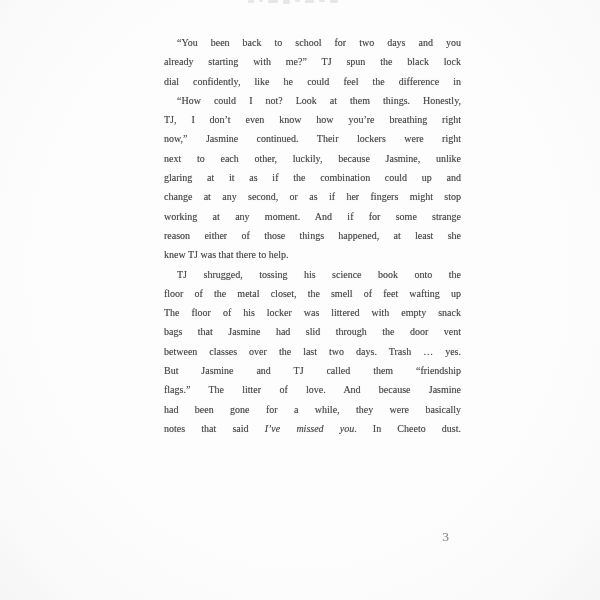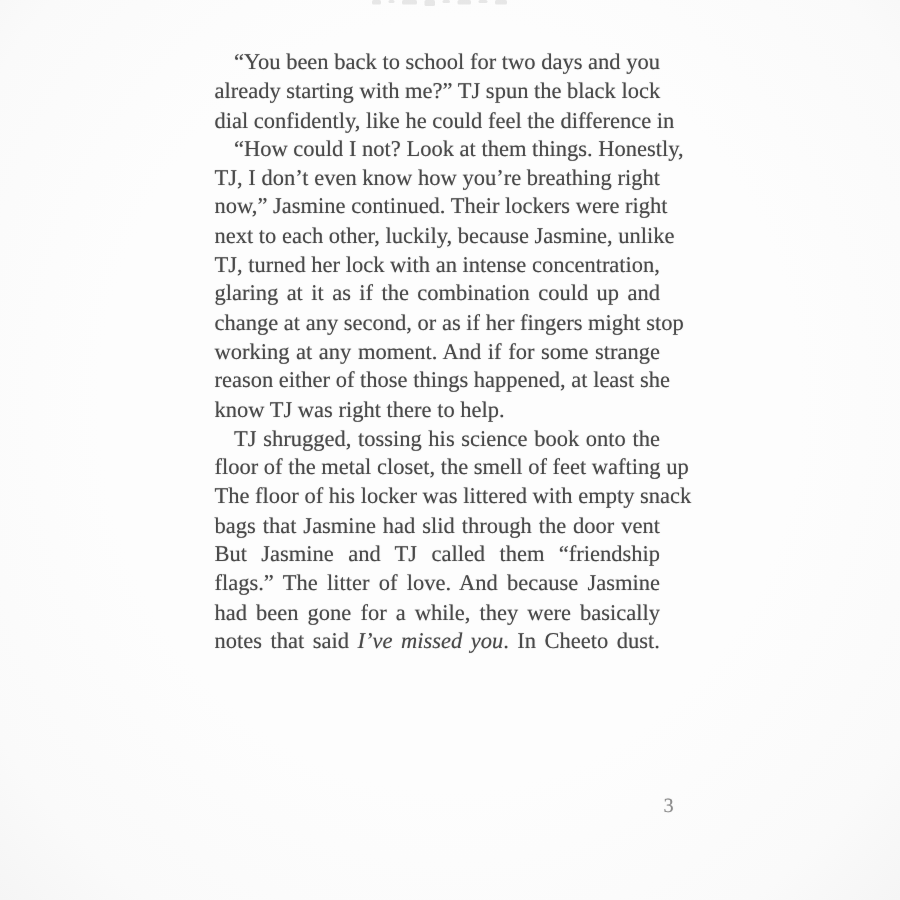--- a/index.html
+++ b/index.html
@@ -26,23 +26,23 @@
   .remnant span:nth-child(1){width:6px;height:3px;}
   .remnant span:nth-child(2){width:4px;height:2px;}
   .remnant span:nth-child(3){width:10px;height:3px;}
   .remnant span:nth-child(4){width:7px;height:4px;}
   .remnant span:nth-child(5){width:5px;height:2px;}
   .remnant span:nth-child(6){width:9px;height:3px;}
   .remnant span:nth-child(7){width:6px;height:2px;}
   .remnant span:nth-child(8){width:8px;height:3px;}
 
   .text-block{
-    position:absolute;left:143px;top:33px;width:297px;
+    position:absolute;left:164px;top:33px;width:297px;
     color:var(--text-color);
-    font-size:15px;line-height:19.3px;
+    font-size:10px;line-height:19.3px;
     text-shadow:0 0 .7px rgba(74,74,74,.55);
   }
   .line{
     white-space:nowrap;
     text-align:justify;
     text-align-last:justify;
     height:19.3px;
   }
   .line.last{text-align-last:left;}
   .line.indent{padding-left:13px;}
@@ -71,30 +71,30 @@
   </div>
 
   <div class="text-block">
       <div class="line indent"><span>“You been back to school for two days and you</span></div>
       <div class="line"><span>already starting with me?” TJ spun the black lock</span></div>
       <div class="line"><span>dial confidently, like he could feel the difference in</span></div>
       <div class="line indent"><span>“How could I not? Look at them things. Honestly,</span></div>
       <div class="line"><span>TJ, I don’t even know how you’re breathing right</span></div>
       <div class="line"><span>now,” Jasmine continued. Their lockers were right</span></div>
       <div class="line"><span>next to each other, luckily, because Jasmine, unlike</span></div>
-      <div class="line"><span>TJ, turned her lock with an intense concentration,</span></div>
       <div class="line"><span>glaring at it as if the combination could up and</span></div>
       <div class="line"><span>change at any second, or as if her fingers might stop</span></div>
       <div class="line"><span>working at any moment. And if for some strange</span></div>
       <div class="line"><span>reason either of those things happened, at least she</span></div>
-      <div class="line last"><span>know TJ was right there to help.</span></div>
+      <div class="line last"><span>knew TJ was that there to help.</span></div>
       <div class="line indent"><span>TJ shrugged, tossing his science book onto the</span></div>
       <div class="line"><span>floor of the metal closet, the smell of feet wafting up</span></div>
       <div class="line"><span>The floor of his locker was littered with empty snack</span></div>
       <div class="line"><span>bags that Jasmine had slid through the door vent</span></div>
+      <div class="line"><span>between classes over the last two days. Trash … yes.</span></div>
       <div class="line"><span>But Jasmine and TJ called them “friendship</span></div>
       <div class="line"><span>flags.” The litter of love. And because Jasmine</span></div>
       <div class="line"><span>had been gone for a while, they were basically</span></div>
       <div class="line"><span>notes that said </span><span class="italic">I’ve missed you</span><span>. In Cheeto dust.</span></div>
     </div>
 
   <div class="page-number">3</div>
 </div>
 
 </body></html>

